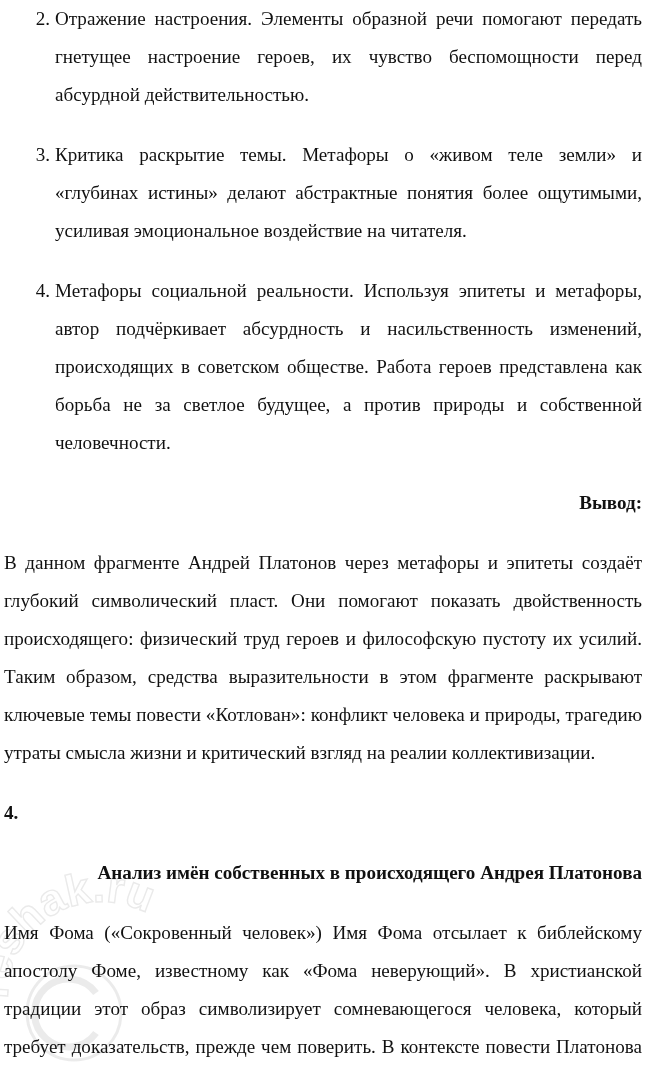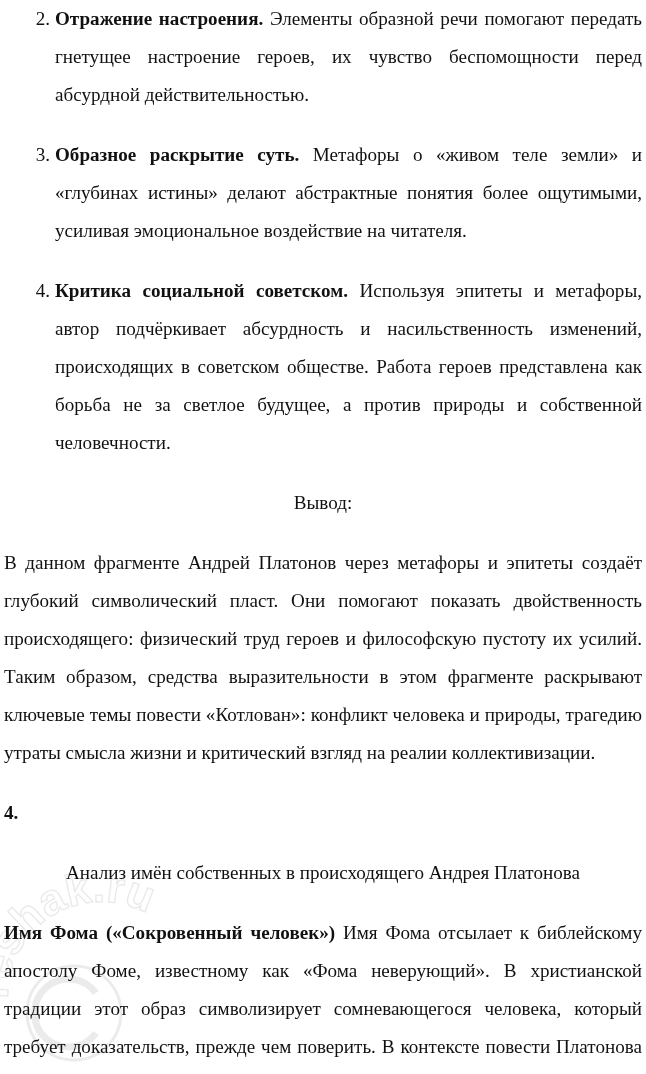--- a/index.html
+++ b/index.html
@@ -74,25 +74,25 @@
     font-size: 19.1px;
     line-height: 38px;
   }
   ol.numlist > li .li-body {
     display: block;
     text-align: justify;
   }
   
   .li-body, p.para { text-align-last: left; }
 
-  b, .b { font-weight: 700; }
+  b, .b { font-weight: 400; }
 
   .hd {
-    font-weight: 400;
-    text-align: center;
+    font-weight: 700;
+    text-align: right;
   }
   .hd-num {
     font-weight: 700;
     text-align: left;
     font-size: 19.1px;
     line-height: 38px;
   }
   .gap-md { height: 22px; }
 </style>
 </head>
@@ -121,28 +121,28 @@
 
       <li>
         <span class="marker">2.</span>
         <span class="li-body"><b>Отражение настроения.</b><span> Элементы образной речи помогают передать гнетущее настроение героев, их чувство беспомощности перед абсурдной действительностью.</span></span>
       </li>
 
       <div class="gap-md"></div>
 
       <li>
         <span class="marker">3.</span>
-        <span class="li-body"><b>Образное раскрытие суть.</b><span> Метафоры о «живом теле земли» и «глубинах истины» делают абстрактные понятия более ощутимыми, усиливая эмоциональное воздействие на читателя.</span></span>
+        <span class="li-body"><b>Критика раскрытие темы.</b><span> Метафоры о «живом теле земли» и «глубинах истины» делают абстрактные понятия более ощутимыми, усиливая эмоциональное воздействие на читателя.</span></span>
       </li>
 
       <div class="gap-md"></div>
 
       <li>
         <span class="marker">4.</span>
-        <span class="li-body"><b>Критика социальной советском.</b><span> Используя эпитеты и метафоры, автор подчёркивает абсурдность и насильственность изменений, происходящих в советском обществе. Работа героев представлена как борьба не за светлое будущее, а против природы и собственной человечности.</span></span>
+        <span class="li-body"><b>Метафоры социальной реальности.</b><span> Используя эпитеты и метафоры, автор подчёркивает абсурдность и насильственность изменений, происходящих в советском обществе. Работа героев представлена как борьба не за светлое будущее, а против природы и собственной человечности.</span></span>
       </li>
 
     </ol>
 
     <div class="gap-md"></div>
 
     <div class="hd">Вывод:</div>
 
     <div class="gap-md"></div>
 

